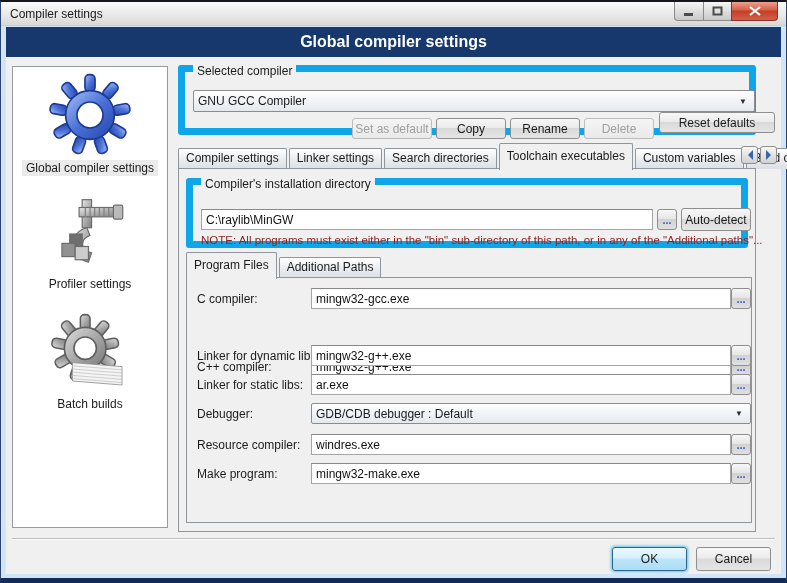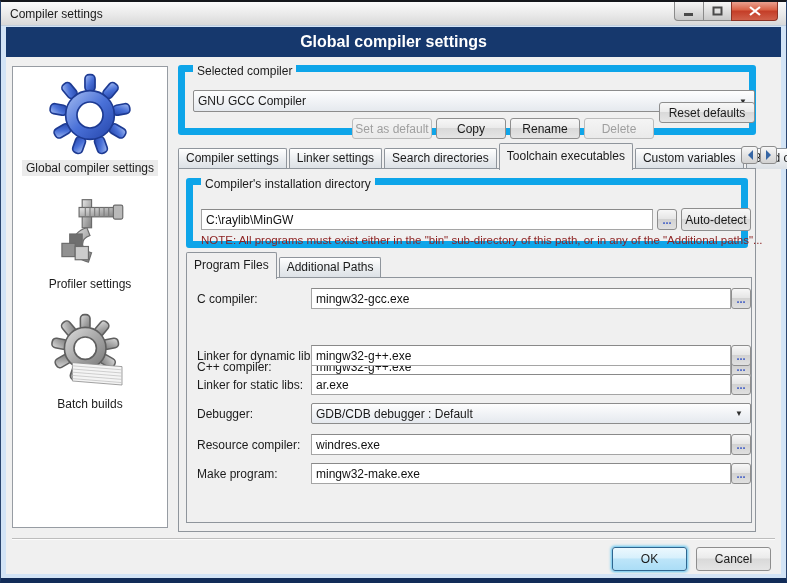--- a/index.html
+++ b/index.html
@@ -206,21 +206,21 @@
     <div class="group" style="left:172px; top:8px; width:578px; height:70px;">
       <span class="glabel">Selected compiler</span>
       <div class="combo" style="left:8px; top:18px; width:562px; height:22px;justify-content:space-between;">
         <span>GNU GCC Compiler</span>
         <span class="carrow">▼</span>
       </div>
       <button class="btn disabled" style="left:167px; top:46px; width:80px; height:21px;">Set as default</button>
       <button class="btn" style="left:251px; top:46px; width:70px; height:21px;">Copy</button>
       <button class="btn" style="left:325px; top:46px; width:70px; height:21px;">Rename</button>
       <button class="btn disabled" style="left:399px; top:46px; width:70px; height:21px;">Delete</button>
-      <button class="btn" style="left:474px; top:30px; width:96px; height:21px;">Reset defaults</button>
+      <button class="btn" style="left:474px; top:40px; width:116px; height:21px;">Reset defaults</button>
     </div>
 
     <div class="tabs" style="left:172px; top:85px; height:27px; width:600px;">
       <div class="tab">Compiler settings</div>
       <div class="tab">Linker settings</div>
       <div class="tab">Search directories</div>
       <div class="tab sel">Toolchain executables</div>
       <div class="tab">Custom variables</div>
       <div class="tab">Build options</div>
 

